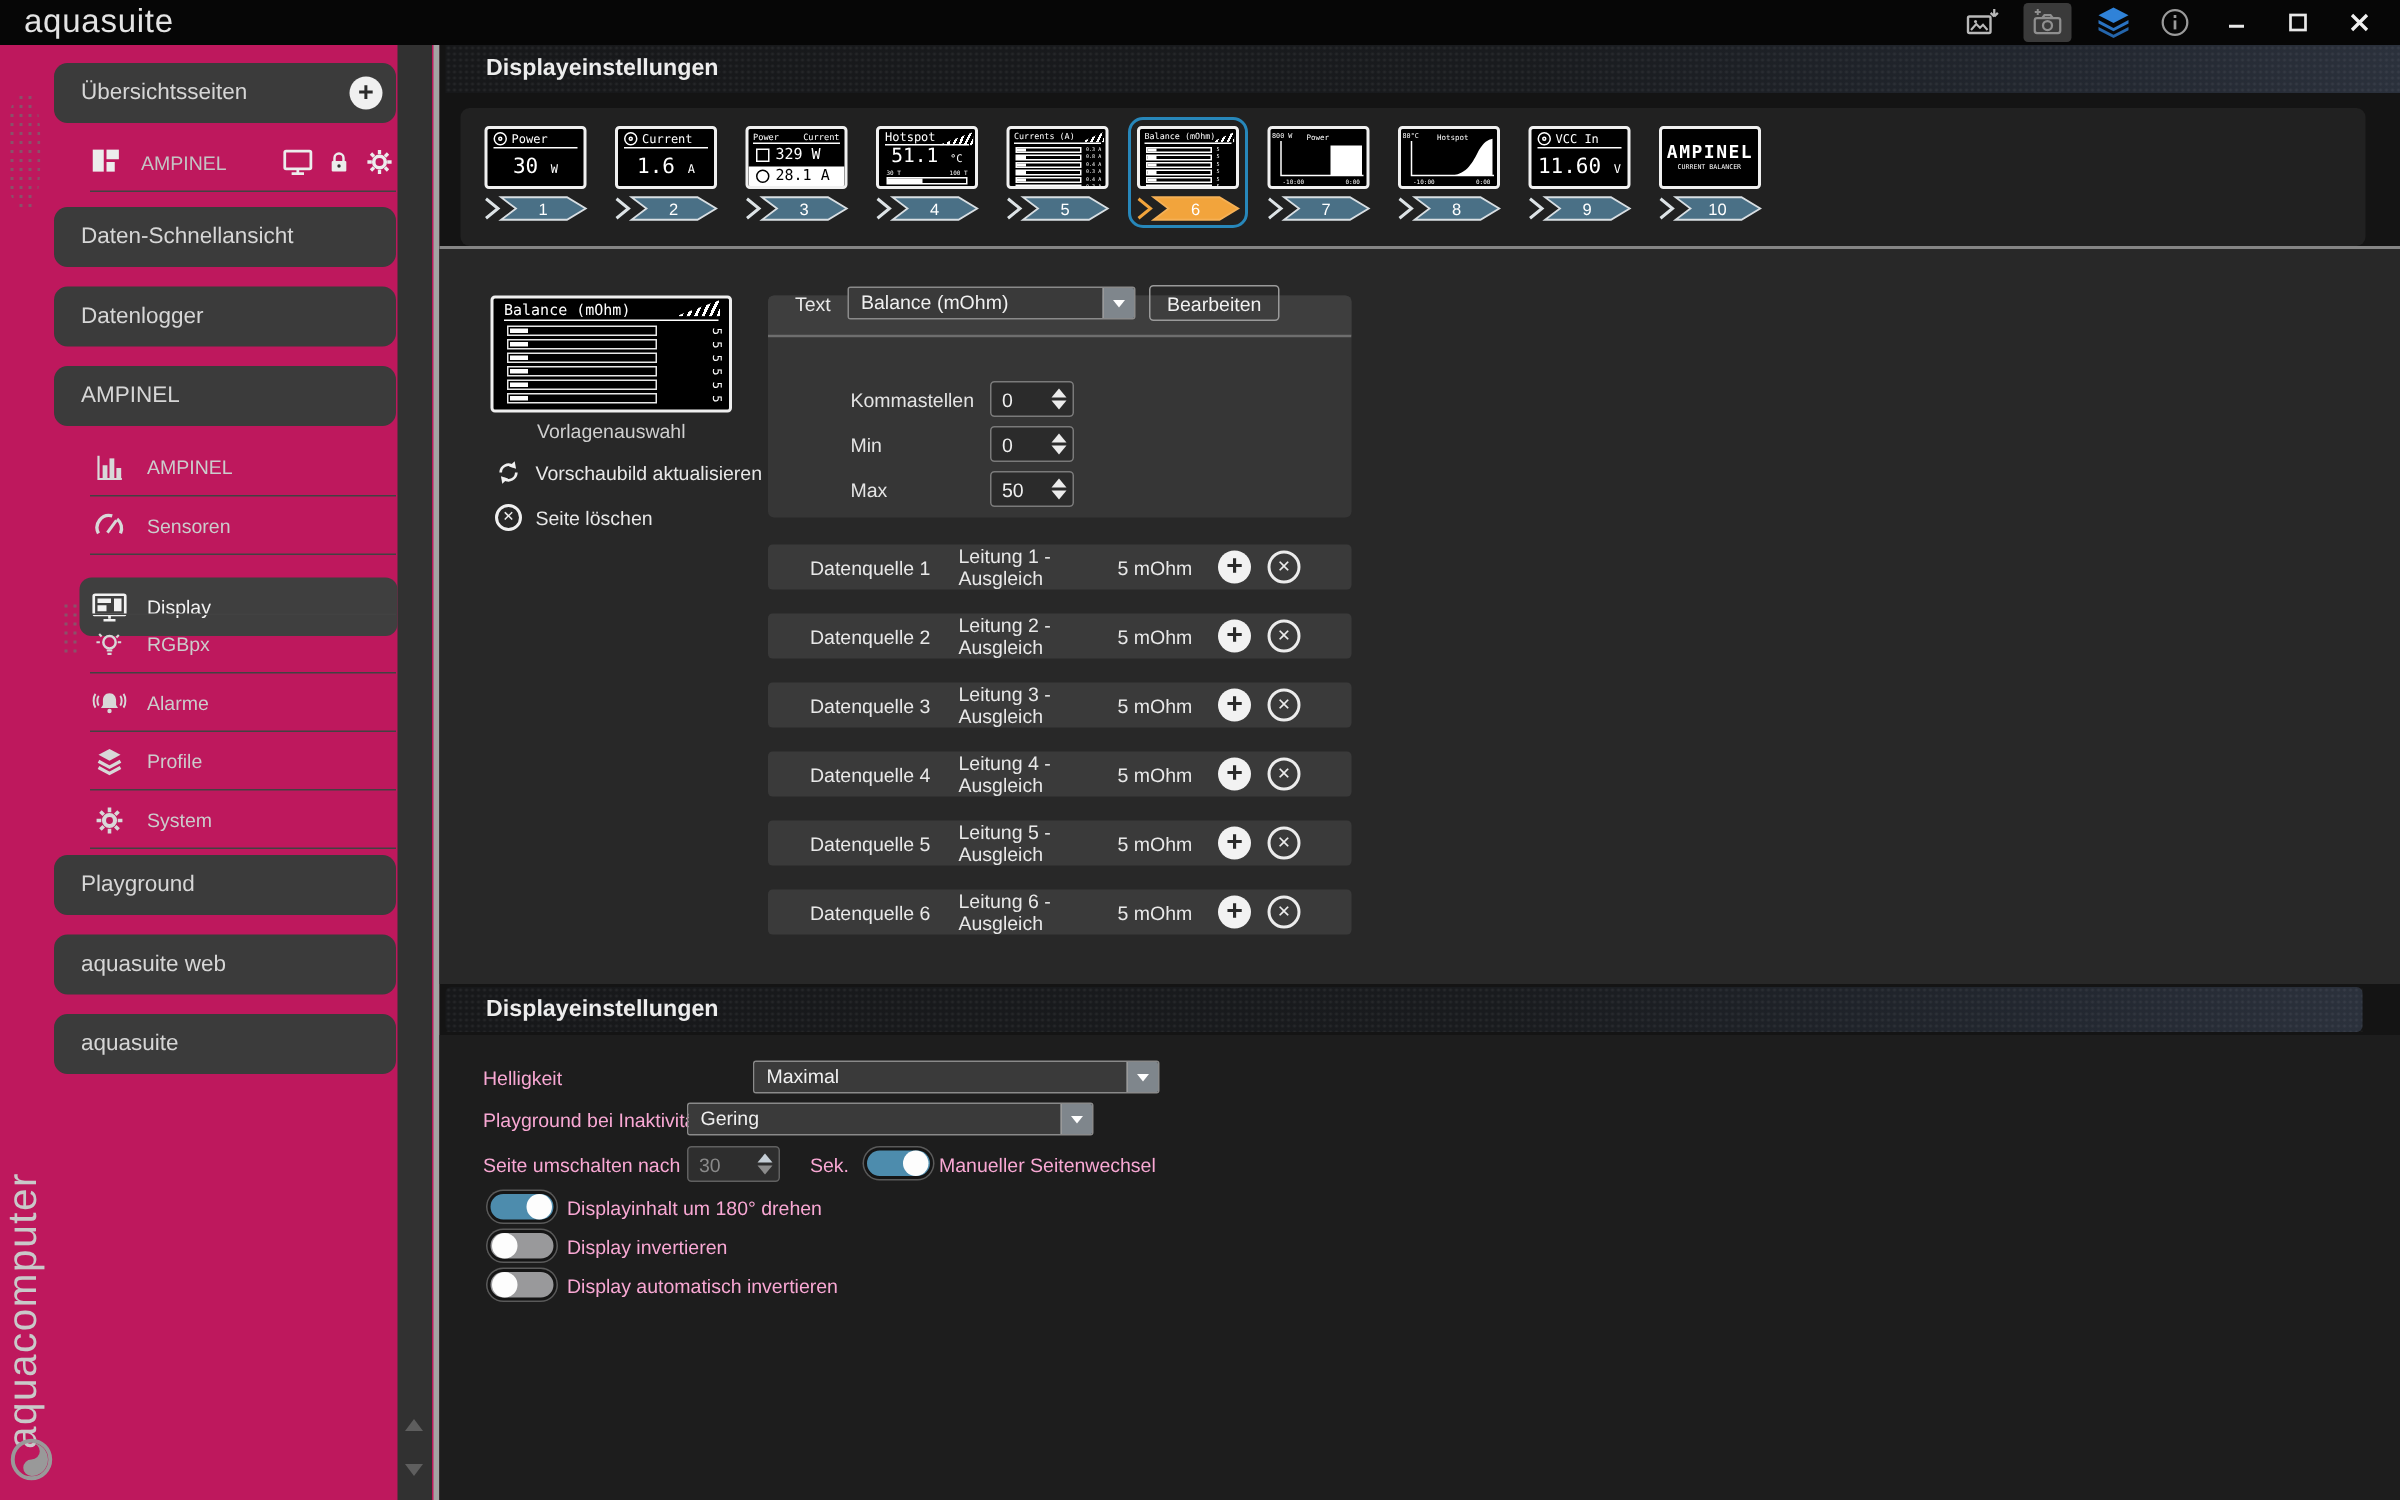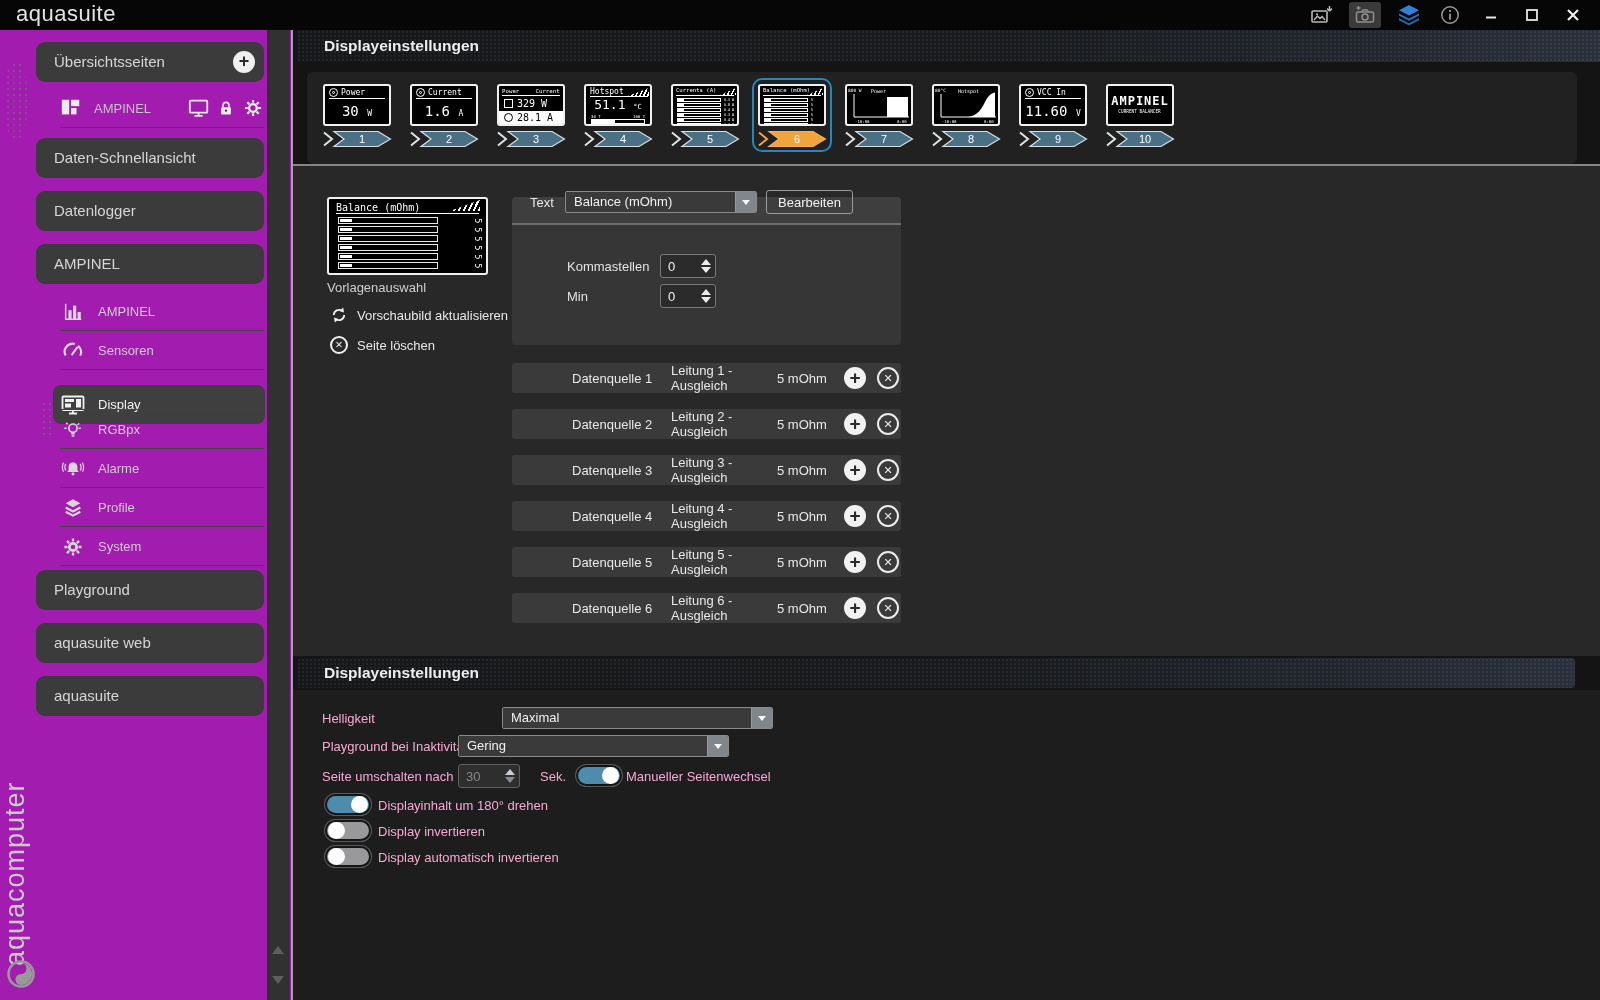--- a/index.html
+++ b/index.html
@@ -7,21 +7,21 @@
   *{box-sizing:border-box;}
 
   
   .titlebar{position:absolute;left:0;top:0;width:1600px;height:30px;background:#060606;}
   .app-logo{position:absolute;left:16px;top:1px;font-size:22px;font-weight:300;letter-spacing:.5px;color:#e3e3e3;}
   .tb-icons{position:absolute;right:14px;top:0;height:30px;display:flex;align-items:center;gap:15px;}
   .tb-btn{display:flex;align-items:center;justify-content:center;width:26px;height:26px;}
   .tb-box{background:#3a3a3a;border-radius:3px;width:32px;}
 
   
-  .sidebar{position:absolute;left:0;top:30px;width:293px;height:970px;background:#a21caf;border-right:2px solid #a3a3a3;}
+  .sidebar{position:absolute;left:0;top:30px;width:293px;height:970px;background:#be185d;border-right:4px solid #a3a3a3;}
   .sb-scrollstrip{position:absolute;right:1px;top:0;width:23px;height:100%;background:#313131;}
   .dots{background-image:radial-gradient(#707070 1px,transparent 1.3px);background-size:6px 6px;opacity:.65;}
   .sb-deco{position:absolute;left:5px;top:32px;width:22px;height:78px;border-radius:40% ;}
   .sb-card{position:absolute;left:36px;width:228px;height:40px;background:#3b3b3b;border-radius:9px;color:#d6d6d6;
     font-size:15px;line-height:40px;padding-left:18px;}
   .plus-circle{position:absolute;right:9px;top:9px;width:22px;height:22px;border-radius:50%;background:#f0f0f0;}
   .plus-circle::before{content:"+";position:absolute;left:0;top:-1px;width:100%;text-align:center;color:#2b2b2b;font-size:18px;line-height:23px;font-weight:700;}
   .sb-ovrow{position:absolute;left:60px;top:62px;width:204px;height:32px;display:flex;align-items:center;}
   .sb-ovrow .lbl{color:#c4c4c4;font-size:13px;margin-left:12px;flex:1;}
   .sb-ovrow .mini-ic{display:flex;align-items:center;margin-left:7px;}
@@ -110,21 +110,21 @@
   .pdisp{position:absolute;left:34px;top:31px;width:161px;height:78px;background:#000;border:2px solid #efefef;
     border-radius:3px;color:#fff;font-family:"DejaVu Sans Mono",monospace;overflow:hidden;}
   .phead{display:flex;margin:3px 7px 0;border-bottom:1px solid #fff;font-size:10px;line-height:11px;height:12px;position:relative;}
   .pstripes{position:absolute;top:1px;right:6px;width:30px;height:11px;
     background:repeating-linear-gradient(115deg,transparent 0 2.5px,#fff 2.5px 4.5px);
     clip-path:polygon(0 100%,100% 0,100% 100%);}
   .prow{display:flex;align-items:center;height:9px;margin:0 4px 0 9px;}
   .pbar{width:100px;height:7px;border:1px solid #e8e8e8;position:relative;flex:none;}
   .pbar::after{content:"";position:absolute;left:1px;top:1px;bottom:1px;width:12px;background:#fff;}
   .pval{margin-left:auto;font-size:8px;line-height:8px;transform:rotate(90deg);width:10px;text-align:center;}
-  .pcaption{position:absolute;left:34px;top:114px;width:161px;color:#cfcfcf;font-size:13px;}
+  .pcaption{position:absolute;left:34px;top:114px;width:161px;text-align:center;color:#cfcfcf;font-size:13px;}
   .paction{position:absolute;left:37px;display:flex;align-items:center;gap:9px;color:#e8e8e8;font-size:13px;}
   .xcircle{width:18px;height:18px;border:2px solid #f0f0f0;border-radius:50%;position:relative;flex:none;}
   .xcircle::before{content:"✕";position:absolute;left:0;top:0;width:100%;text-align:center;font-size:9.5px;line-height:14px;color:#f0f0f0;}
 
   
   .set-panel{position:absolute;left:219px;top:31px;width:389px;height:148px;background:#363636;border-radius:4px;}
   .set-head{height:28px;background:#3e3e3e;border-bottom:2px solid #6e6e6e;border-radius:4px 4px 0 0;
     display:flex;align-items:center;padding:0 8px 16px 18px;}
   .set-head .lb{color:#e8e8e8;font-size:13px;width:35px;}
   .dd{display:flex;height:22px;border:1px solid #8a8a8a;border-radius:2px;overflow:hidden;}
@@ -138,21 +138,21 @@
   .fieldrow .lb{color:#e4e4e4;font-size:13px;padding-left:55px;width:148px;}
   .spin{display:flex;align-items:center;width:56px;height:24px;background:#2b2b2b;border:1px solid #7a7a7a;border-radius:3px;}
   .spin .v{flex:1;color:#f0f0f0;font-size:13px;padding-left:7px;}
   .spin .arr{width:16px;display:flex;flex-direction:column;align-items:center;gap:2px;padding-right:2px;}
   .tri-up{width:0;height:0;border-left:5px solid transparent;border-right:5px solid transparent;border-bottom:6px solid #ececec;}
   .tri-down{width:0;height:0;border-left:5px solid transparent;border-right:5px solid transparent;border-top:6px solid #ececec;}
 
   
   .src-row{position:absolute;left:219px;width:389px;height:30px;background:#3a3a3a;border-radius:3px;
     display:flex;align-items:center;color:#e8e8e8;font-size:13px;}
-  .src-row .c1{padding-left:28px;width:127px;margin-left:32px;}
+  .src-row .c1{padding-left:28px;width:127px;}
   .src-row .c2{width:106px;}
   .src-row .c3{width:56px;}
   .rbtn{width:22px;height:22px;border-radius:50%;position:relative;flex:none;margin-left:11px;}
   .rbtn.add{background:#f2f2f2;}
   .rbtn.add::before{content:"+";position:absolute;left:0;top:-1px;width:100%;text-align:center;color:#2a2a2a;font-size:19px;line-height:23px;font-weight:700;}
   .rbtn.del{border:2px solid #ececec;}
   .rbtn.del::before{content:"✕";position:absolute;left:0;top:0;width:100%;text-align:center;color:#ececec;font-size:11px;line-height:18px;}
 
   
   .content-lower{position:absolute;left:0;top:660px;right:0;bottom:0;background:#1d1d1d;}
@@ -667,20 +667,30 @@
       <div class="fieldrow" style="top:88px;">
         <span class="lb">Min</span>
         <div class="spin">
           <span class="v">0</span>
           <span class="arr">
               <span class="tri-up"></span>
               <span class="tri-down"></span>
             </span>
         </div>
       </div>
+      <div class="fieldrow" style="top:118px;">
+        <span class="lb">Max</span>
+        <div class="spin">
+          <span class="v">50</span>
+          <span class="arr">
+              <span class="tri-up"></span>
+              <span class="tri-down"></span>
+            </span>
+        </div>
+      </div>
     </div>
 
     <div class="src-row" style="top:197px;">
       <span class="c1">Datenquelle 1</span>
       <span class="c2">Leitung 1 - Ausgleich</span>
       <span class="c3">5 mOhm</span>
       <span class="rbtn add"></span>
       <span class="rbtn del"></span>
     </div>
     <div class="src-row" style="top:243px;">

